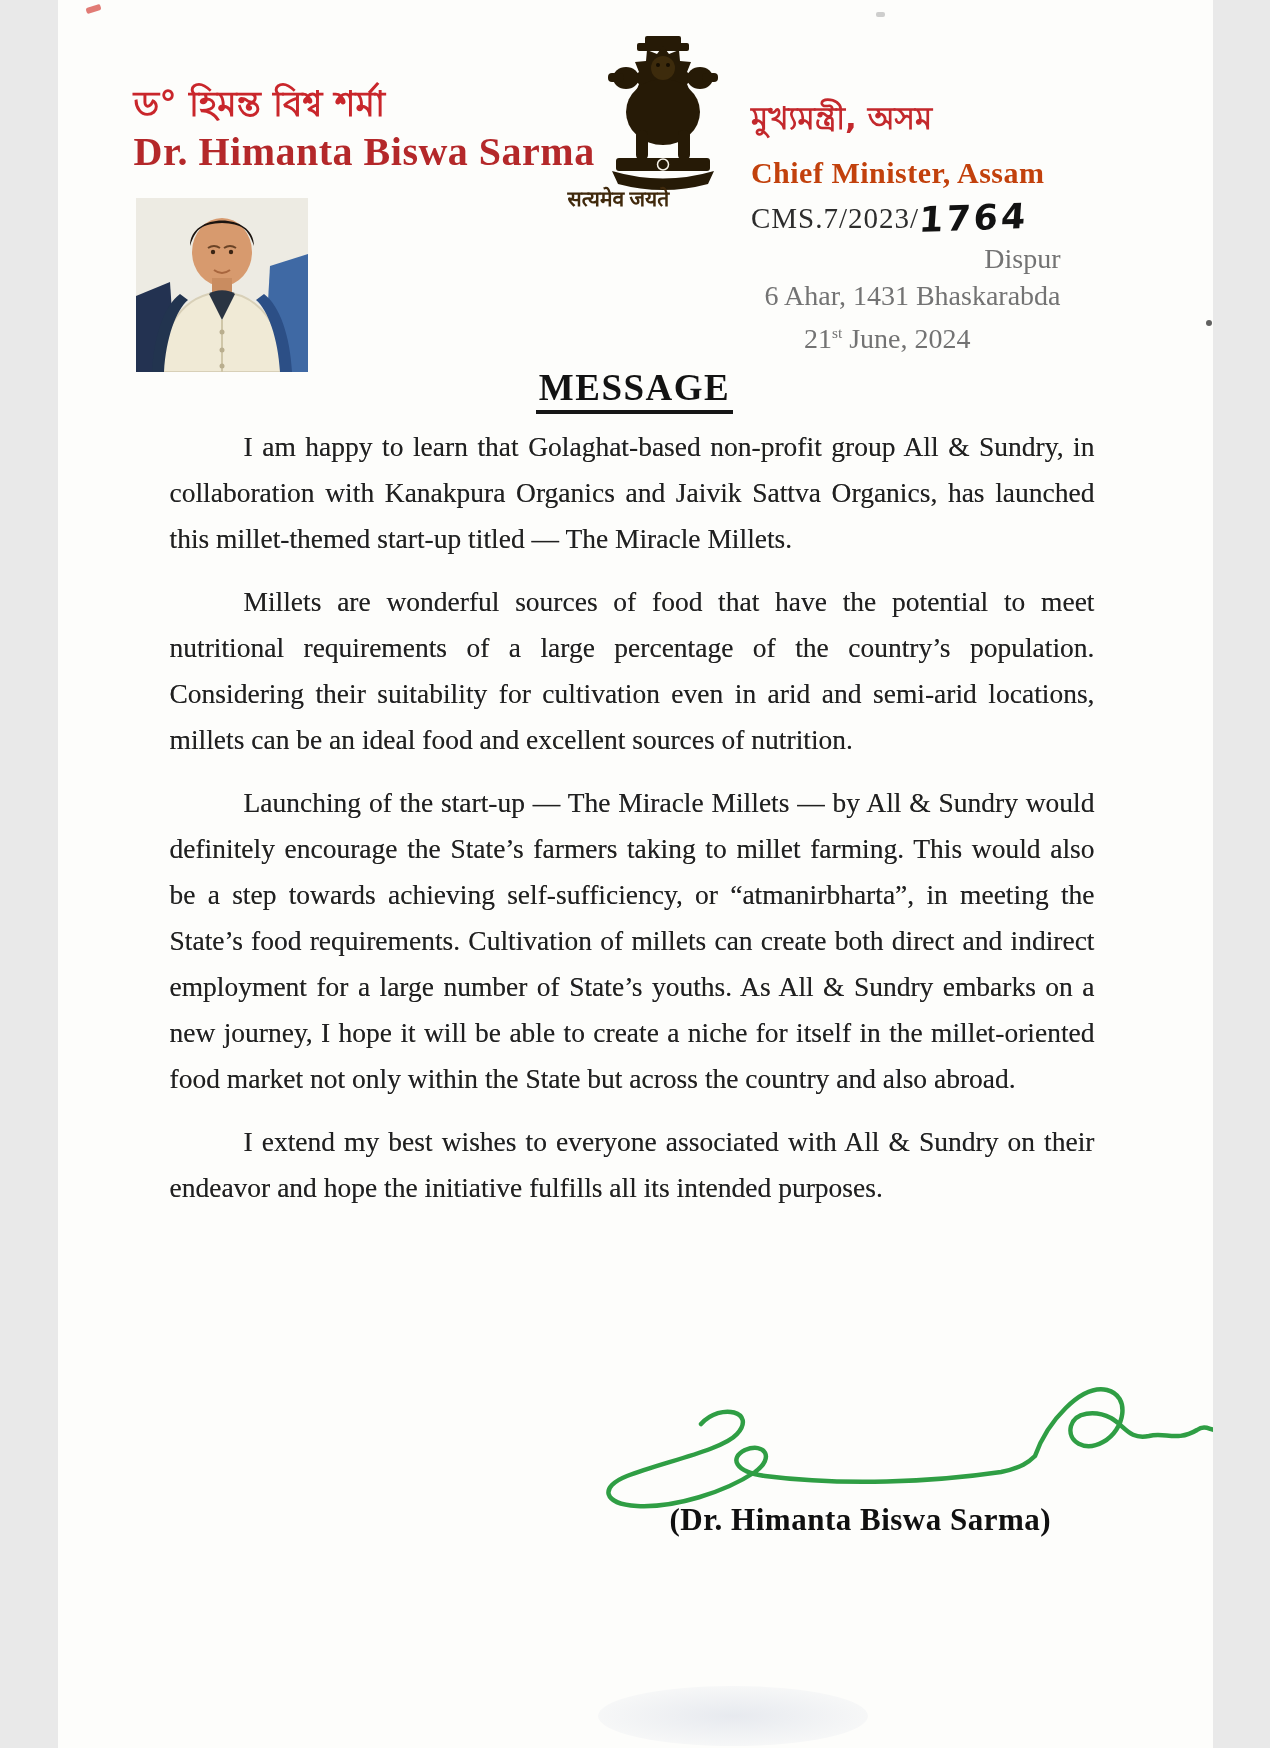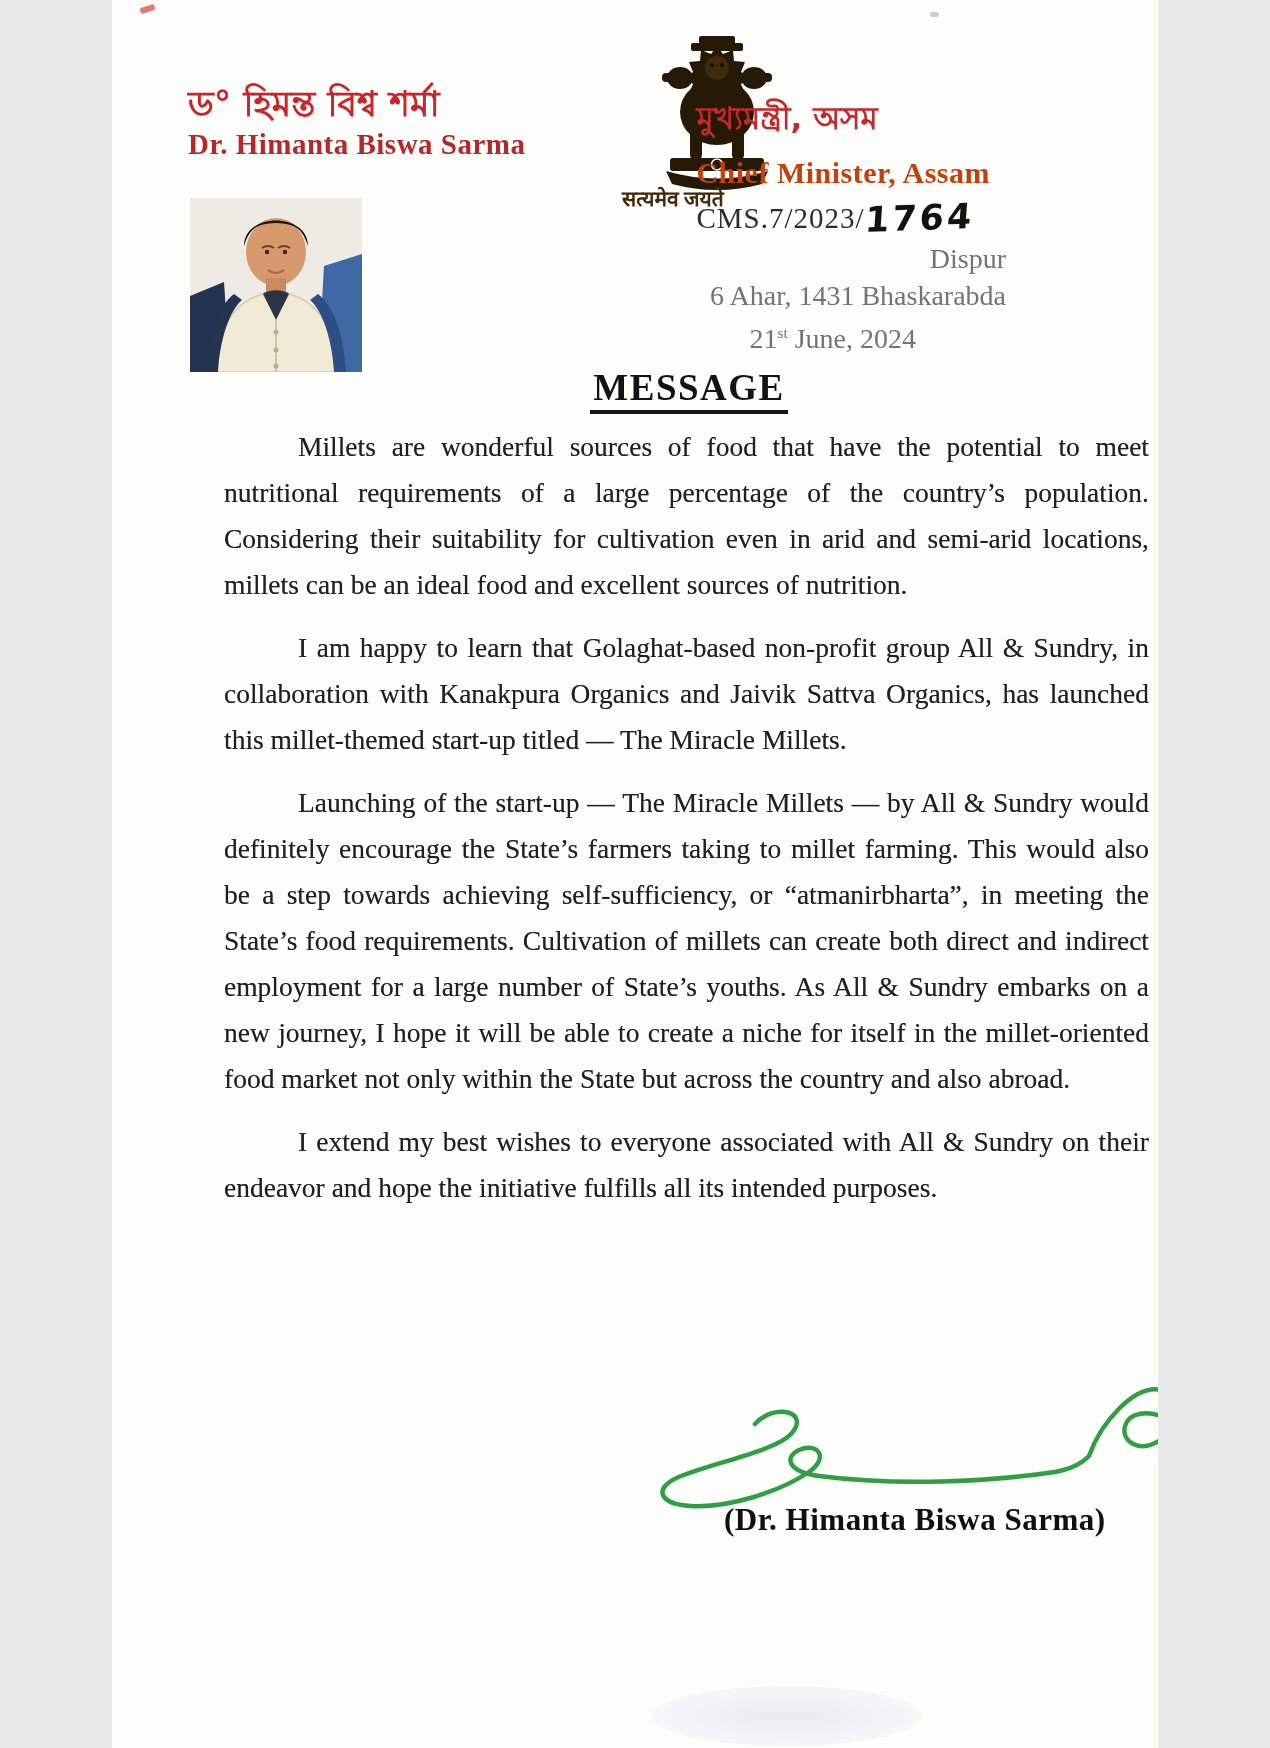--- a/index.html
+++ b/index.html
@@ -1,28 +1,28 @@
 <!DOCTYPE html>
 <html><head>
 <meta charset="utf-8">
 <style>
   html,body { margin:0; padding:0; background:#e9e9e9; }
   .page {
-    position:relative; width:1046px; height:1748px; margin:0 auto;
+    position:relative; width:1155px; height:1748px; margin:0 auto;
     background:#fdfdfb; overflow:hidden;
     font-family:"Liberation Serif", serif; color:#1e1e1e;
   }
   
   .lh-left { position:absolute; left:76px; top:84px; }
   .name-as {
     font-family:"DejaVu Sans","Liberation Sans",sans-serif;
     font-size:35px; font-weight:bold; color:#c9262b; line-height:1.15;
   }
   .name-en {
-    font-size:29px; font-weight:bold; color:#b4282a; margin-top:4px;
+    font-size:40px; font-weight:bold; color:#b4282a; margin-top:4px;
     letter-spacing:0.5px;
   }
   .emblem-wrap { position:absolute; left:530px; top:34px; width:150px; }
   .motto {
     position:absolute; left:510px; top:184px; width:180px; text-align:left;
     font-family:Liberation Serif, serif;
     font-size:21px; font-weight:bold; color:#40290c;
   }
   .lh-right { position:absolute; right:168px; top:100px; }
   .title-as {
@@ -149,22 +149,22 @@
     <div>Dispur</div>
     <div>6 Ahar, 1431 Bhaskarabda</div>
     <div class="date-last"><span>21</span><sup>st</sup><span> June, 2024</span></div>
   </div>
 
   <div class="title-row">
     <span class="title-text">MESSAGE</span>
   </div>
 
   <main class="body">
+    <p>I am happy to learn that Golaghat-based non-profit group All &amp; Sundry, in collaboration with Kanakpura Organics and Jaivik Sattva Organics, has launched this millet-themed start-up titled — The Miracle Millets.</p>
     <p>Millets are wonderful sources of food that have the potential to meet nutritional requirements of a large percentage of the country’s population. Considering their suitability for cultivation even in arid and semi-arid locations, millets can be an ideal food and excellent sources of nutrition.</p>
-    <p>I am happy to learn that Golaghat-based non-profit group All &amp; Sundry, in collaboration with Kanakpura Organics and Jaivik Sattva Organics, has launched this millet-themed start-up titled — The Miracle Millets.</p>
     <p>Launching of the start-up — The Miracle Millets — by All &amp; Sundry would definitely encourage the State’s farmers taking to millet farming. This would also be a step towards achieving self-sufficiency, or “atmanirbharta”, in meeting the State’s food requirements. Cultivation of millets can create both direct and indirect employment for a large number of State’s youths. As All &amp; Sundry embarks on a new journey, I hope it will be able to create a niche for itself in the millet-oriented food market not only within the State but across the country and also abroad.</p>
     <p>I extend my best wishes to everyone associated with All &amp; Sundry on their endeavor and hope the initiative fulfills all its intended purposes.</p>
   </main>
 
   <svg class="sig-svg" width="620" height="140" viewBox="0 0 620 140" aria-hidden="true">
     <path d="M98,52 C118,30 154,40 134,62 C120,78 60,90 24,104
          C-4,115 0,132 34,134 C72,136 122,120 152,100
          C172,86 162,70 142,78 C126,86 132,100 162,104
          C240,114 330,110 398,100 C418,96 426,90 432,84
          C444,50 478,12 504,18 C528,24 522,58 500,70

